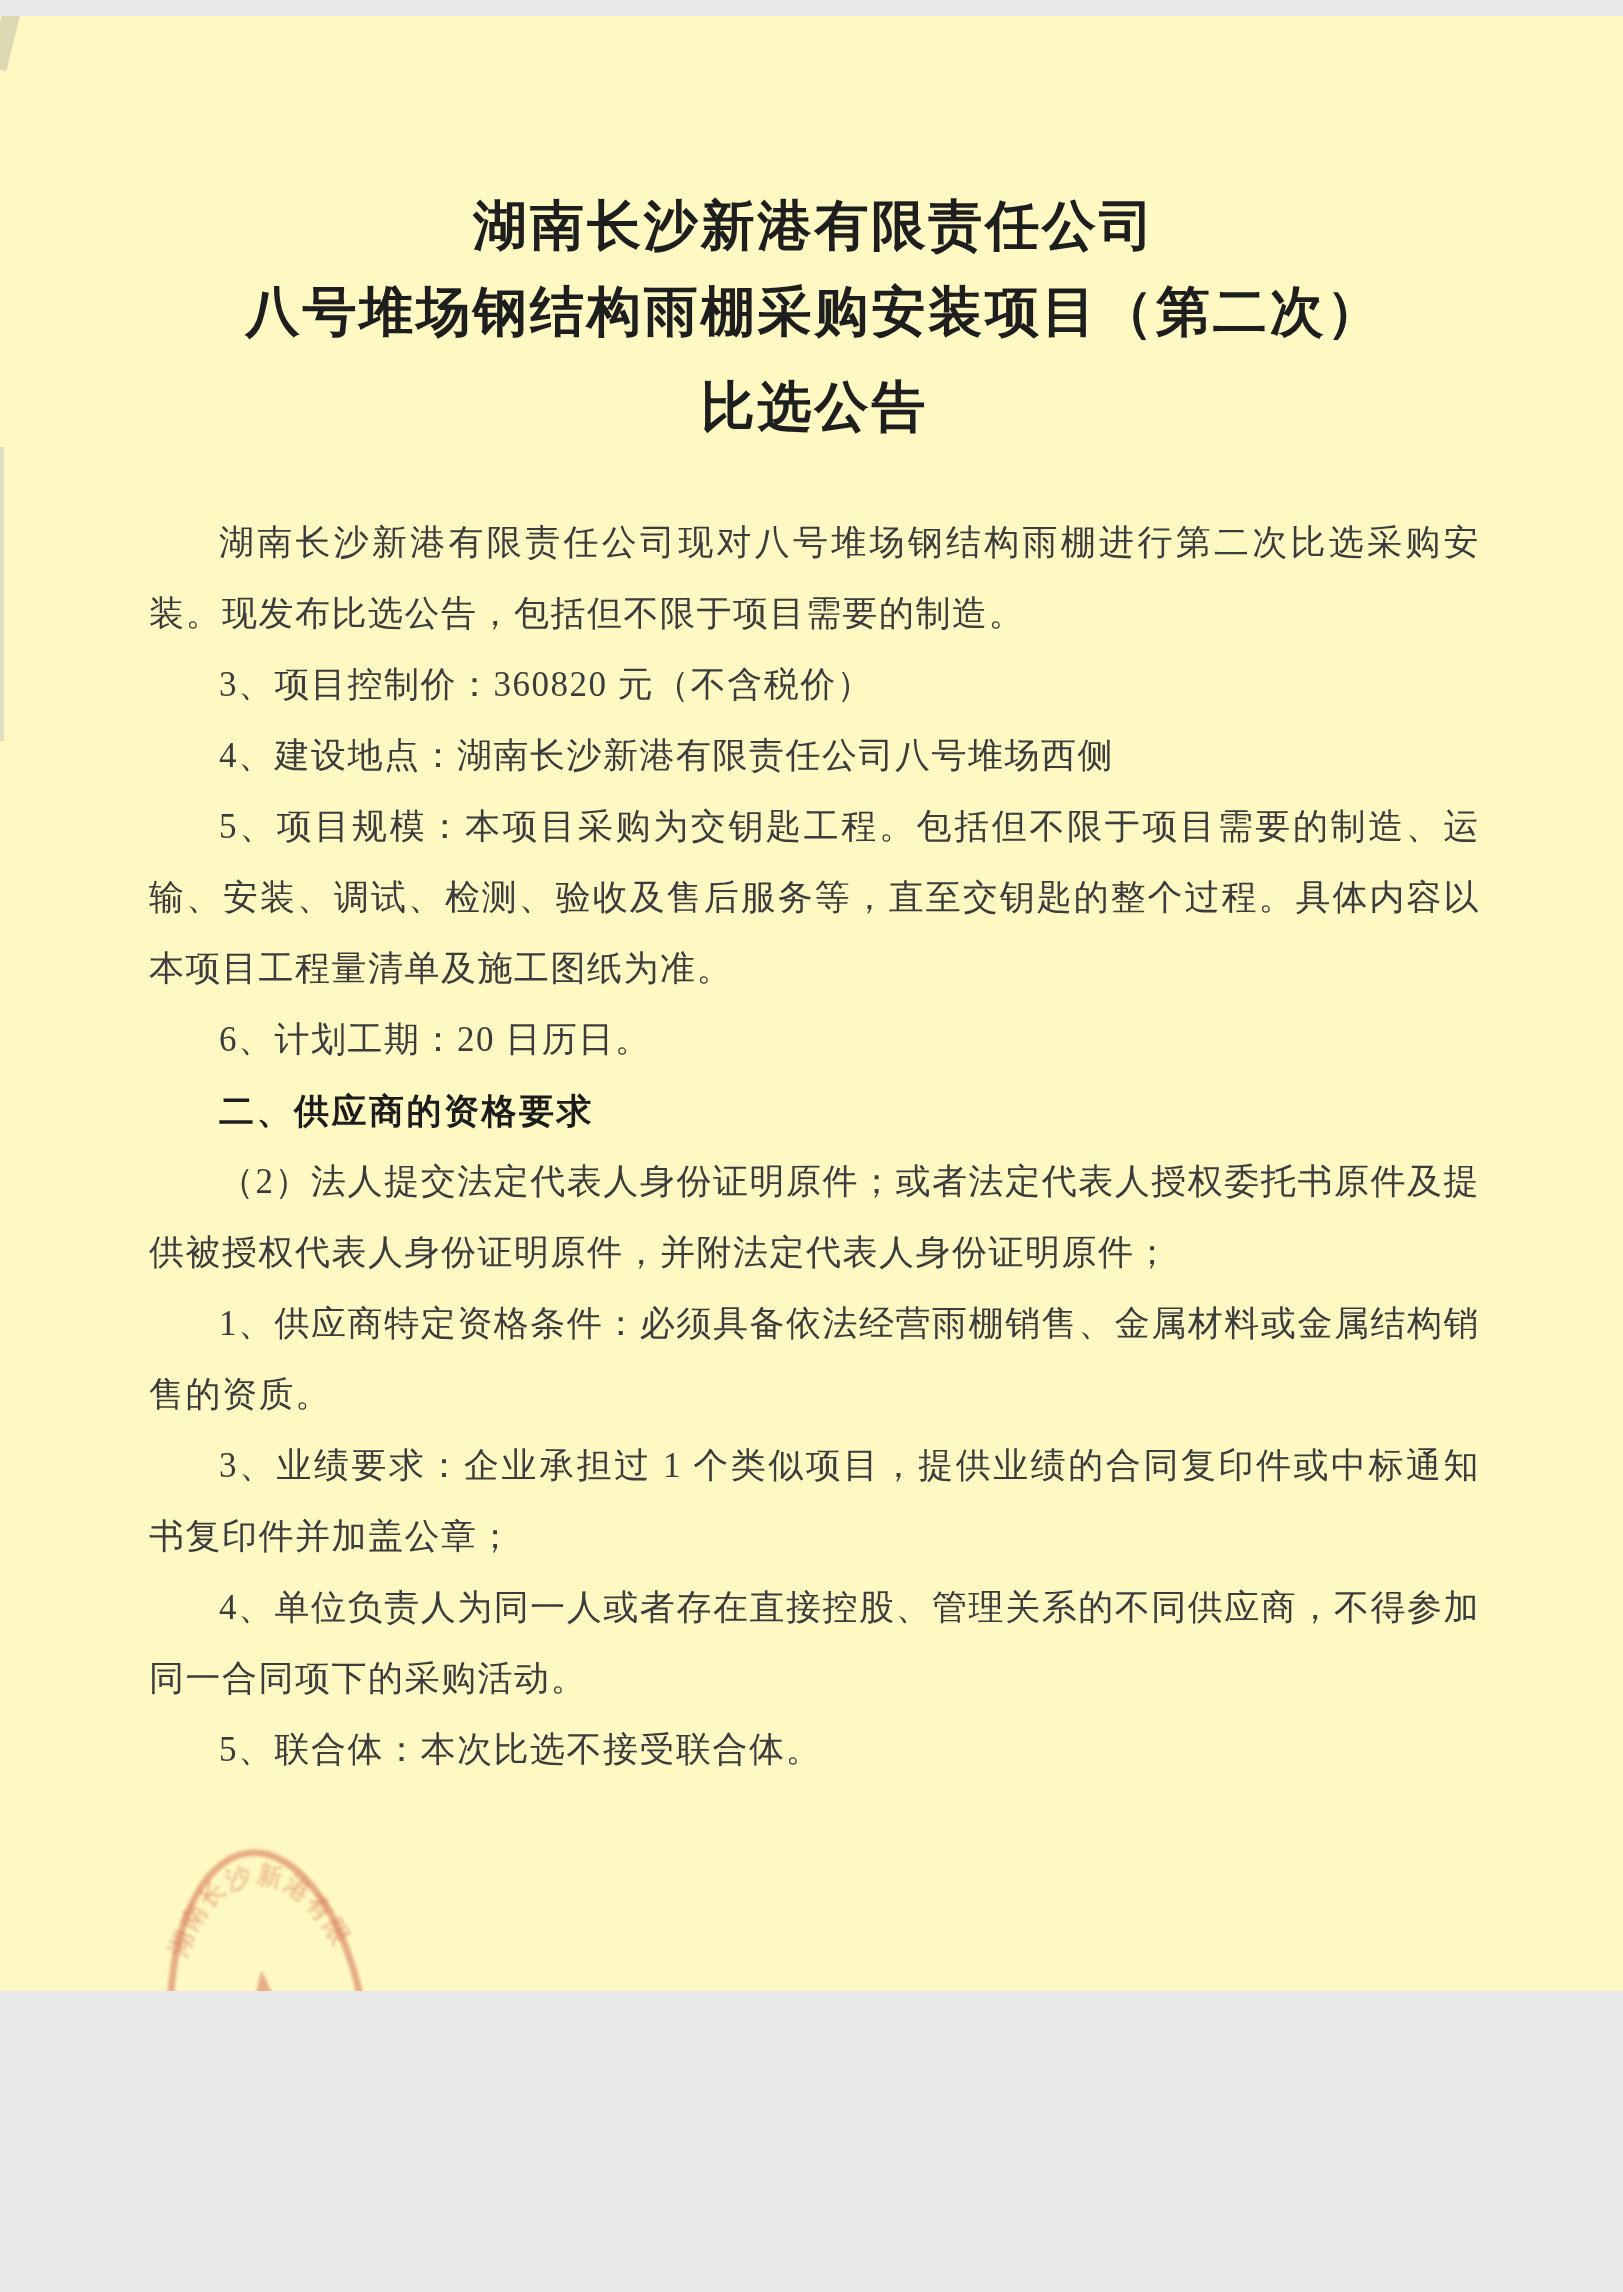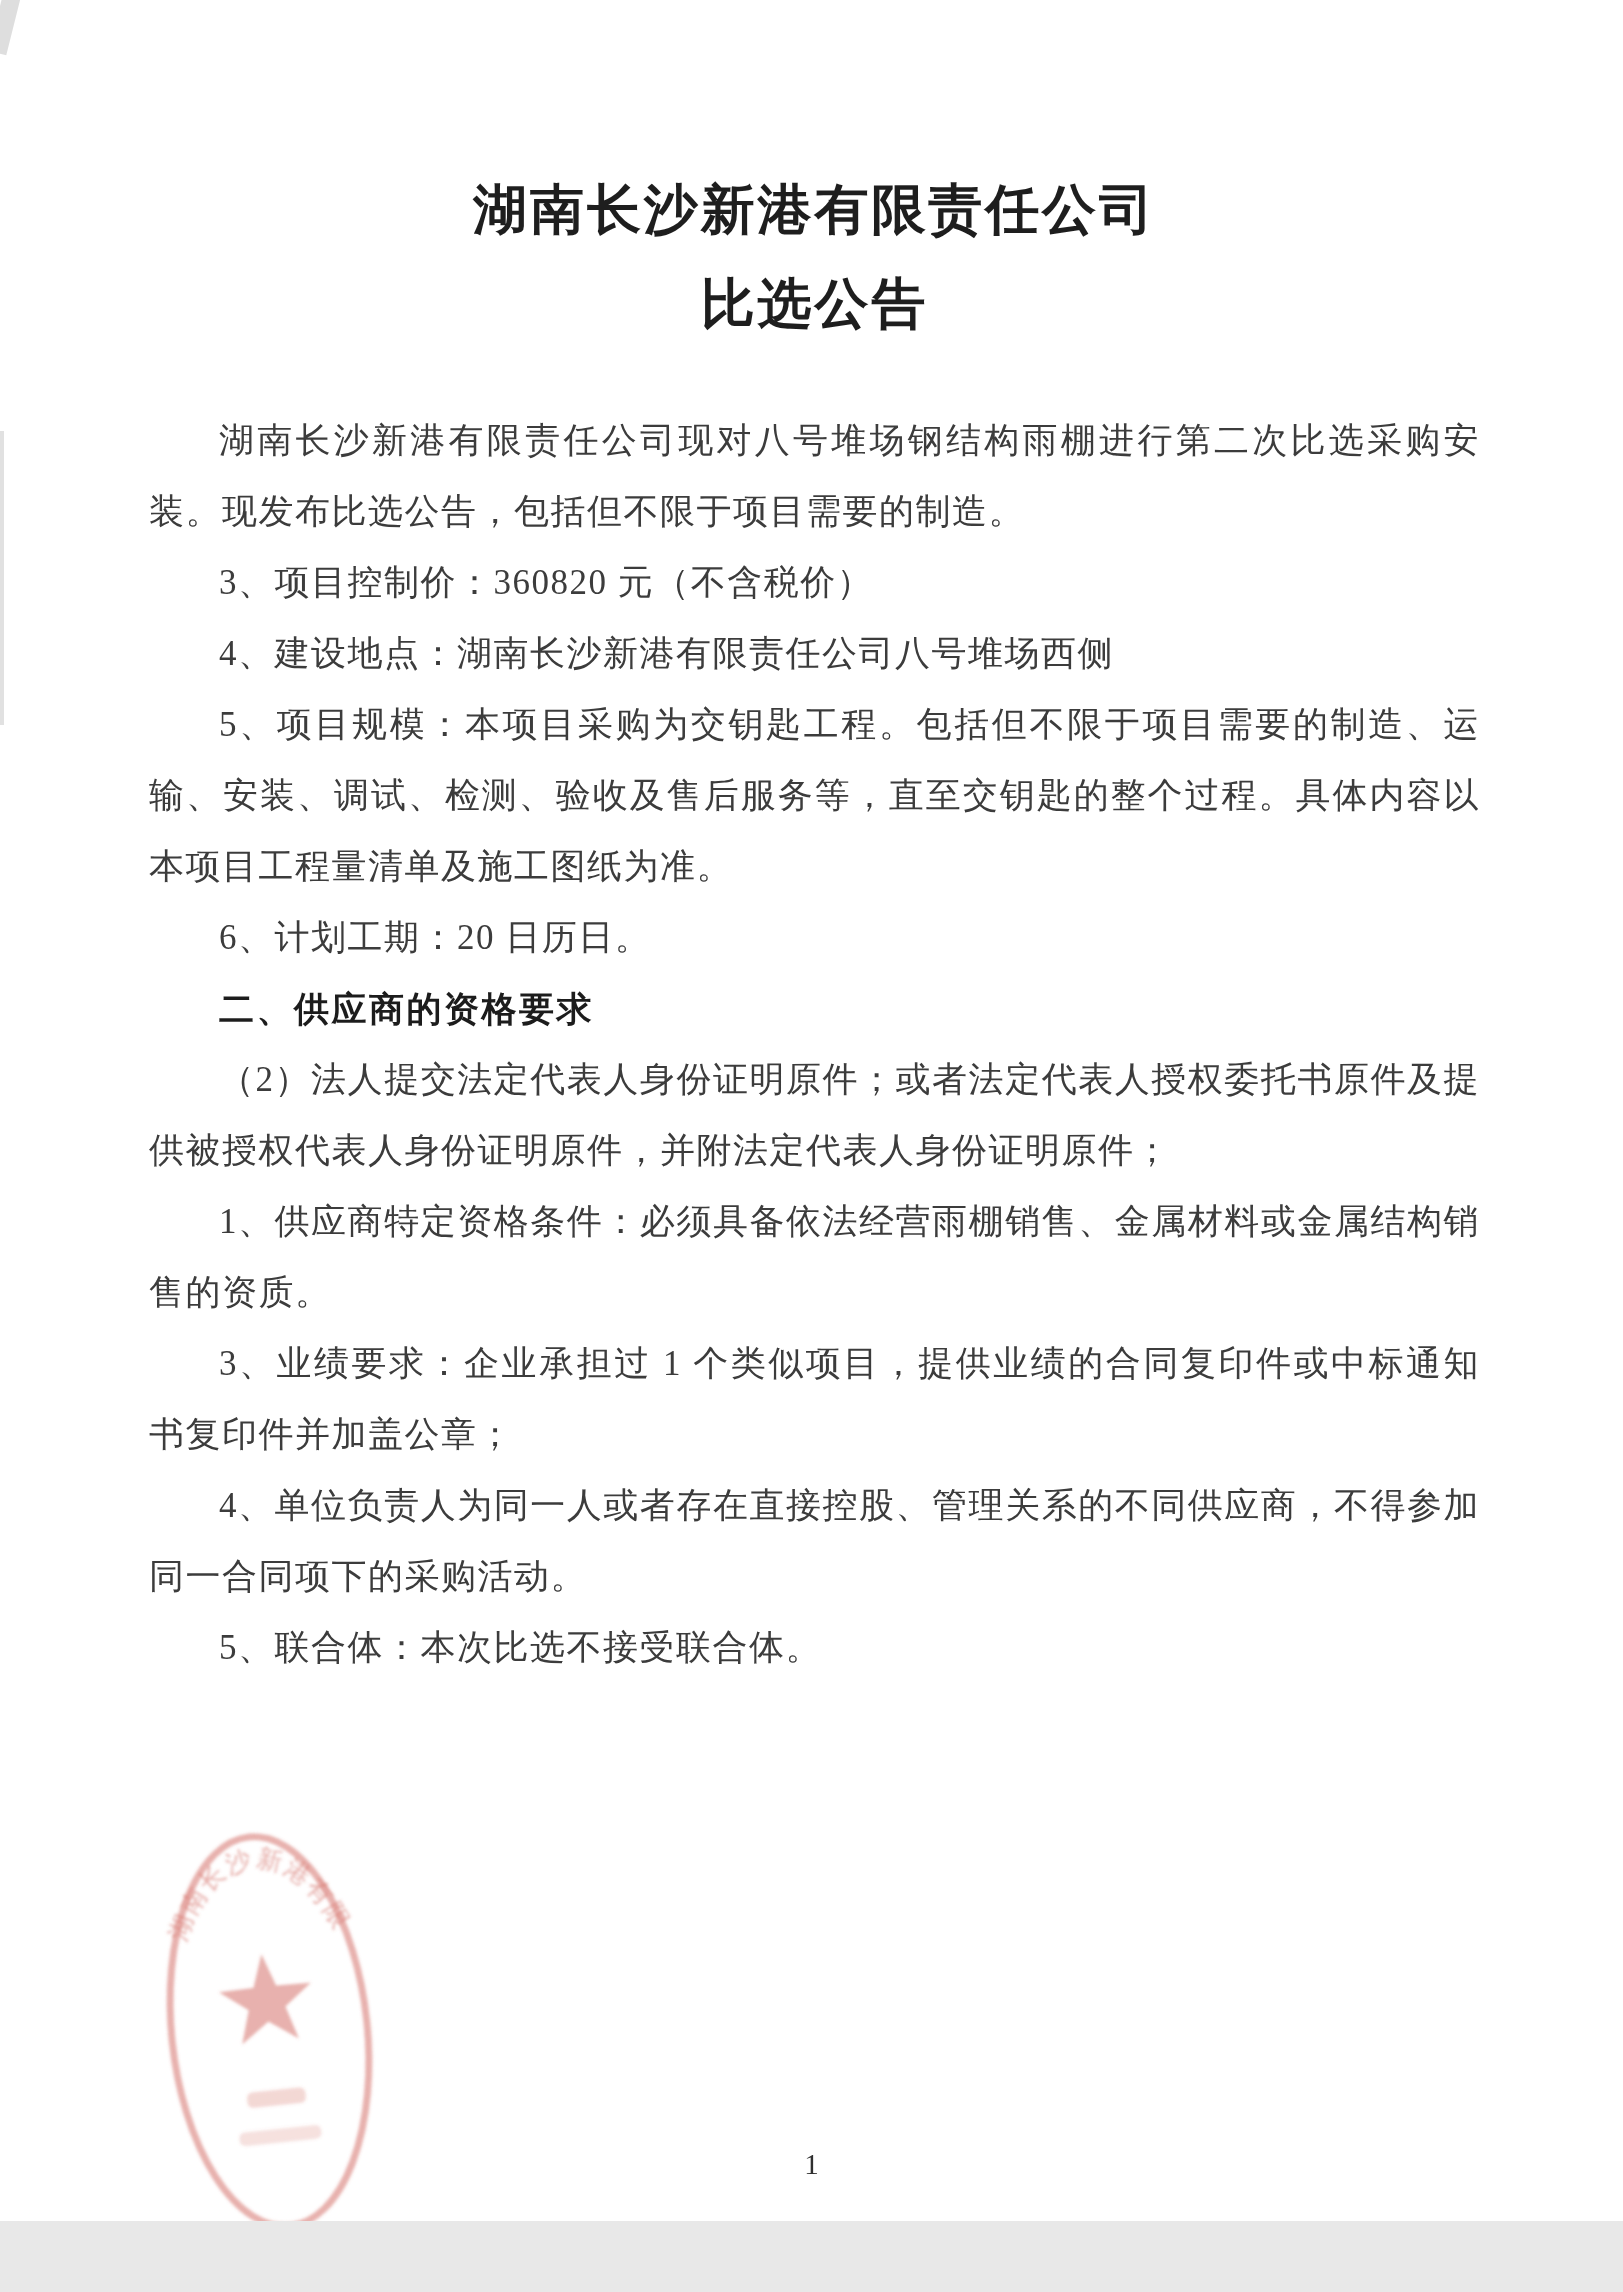--- a/index.html
+++ b/index.html
@@ -1,21 +1,21 @@
 <!DOCTYPE html>
 <html><head>
 <meta charset="utf-8">
 <style>
   html, body { margin: 0; padding: 0; background: #e8e8e8; }
   .page {
     position: relative;
     width: 1623px;
-    height: 2221px;
-    margin: 0 auto;
-    background: #ffffff;
+    height: 1975px;
+    margin: 16px auto;
+    background: #fef9c3;
     overflow: hidden;
     font-family: "Liberation Serif", "DejaVu Serif", serif;
   }
   .content {
     position: absolute;
     left: 149px;
     right: 143px;
     top: 0;
   }
   .title {
@@ -88,20 +88,21 @@
 <body>
 
 <div class="page">
 
   <div class="artifact-corner"></div>
   <div class="artifact-edge"></div>
 
   <div class="content">
     <div class="title">
       <div class="t1">湖南长沙新港有限责任公司</div>
+      <div class="t2">八号堆场钢结构雨棚采购安装项目（第二次）</div>
       <div class="t3">比选公告</div>
     </div>
 
     <div class="doc-body">
       <p>湖南长沙新港有限责任公司现对八号堆场钢结构雨棚进行第二次比选采购安装。现发布比选公告，包括但不限于项目需要的制造。</p>
 
       <p>3、项目控制价：360820 元（不含税价）</p>
       <p>4、建设地点：湖南长沙新港有限责任公司八号堆场西侧</p>
       <p>5、项目规模：本项目采购为交钥匙工程。包括但不限于项目需要的制造、运输、安装、调试、检测、验收及售后服务等，直至交钥匙的整个过程。具体内容以本项目工程量清单及施工图纸为准。</p>
       <p>6、计划工期：20 日历日。</p>

